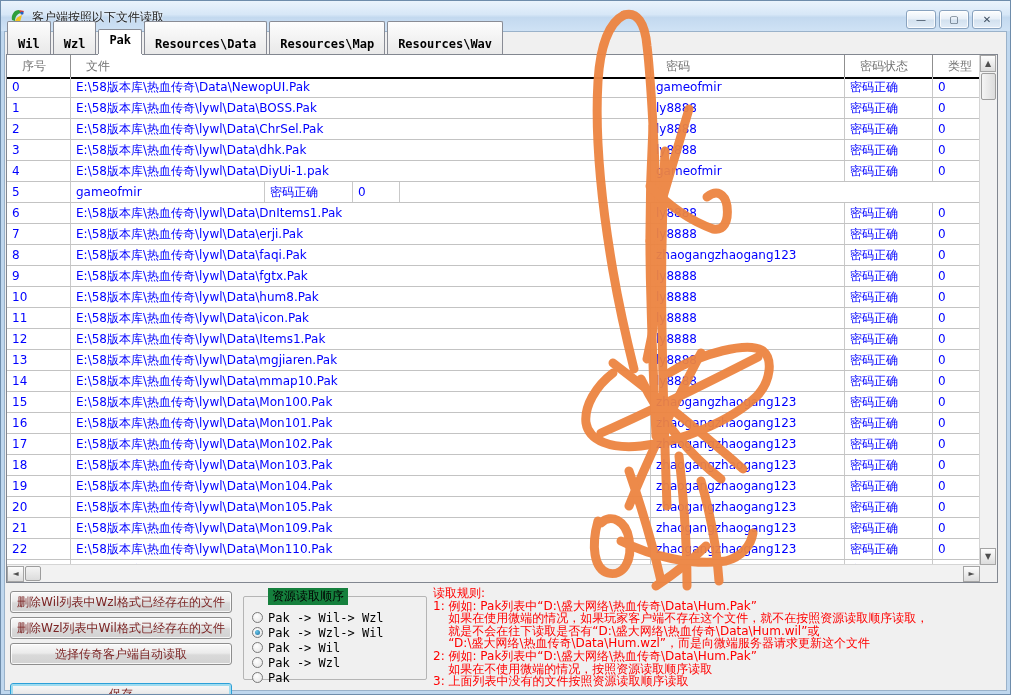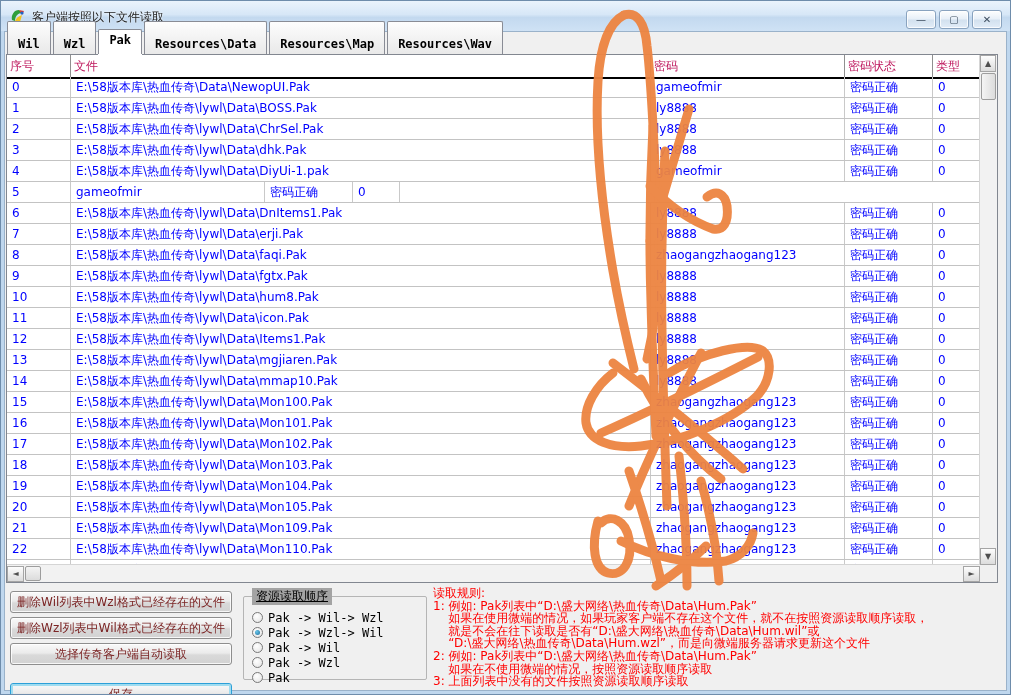--- a/index.html
+++ b/index.html
@@ -25,21 +25,21 @@
        margin-right:2px;padding:15px 10px 0;font:bold 12px "DejaVu Sans Mono",monospace;color:#000;
        border-top-left-radius:2px;border-top-right-radius:2px;white-space:nowrap;}
   .tab.active{height:21px;background:#fff;padding-top:3px;position:relative;z-index:3;
               box-shadow:0 2px 0 #fff;}
   
   .listview{position:absolute;left:1px;top:22px;width:992px;height:529px;background:#fff;
             border:1px solid #828790;box-sizing:border-box;overflow:hidden;}
   .lv-header{position:absolute;left:0;top:0;width:973px;height:22px;background:#fff;
              border-bottom:2px solid #000;display:flex;}
   .hcell{border-right:1px solid #8f8f8f;box-sizing:border-box;display:flex;align-items:center;
-         padding-left:3px;color:#be185d;white-space:nowrap;overflow:hidden;}
+         padding-left:15px;color:#737373;white-space:nowrap;overflow:hidden;}
   .lv-body{position:absolute;left:0;top:22px;width:973px;height:488px;overflow:hidden;}
   .lv-row{display:flex;height:21px;box-sizing:border-box;border-bottom:1px solid #c3c3c3;}
   .c{border-right:1px solid #c9c9c9;box-sizing:border-box;display:flex;align-items:center;
      padding-left:5px;color:var(--row-text,#0000ff);white-space:nowrap;overflow:hidden;}
   .w-id{width:64px;} .w-file{width:580px;} .w-pass{width:194px;} .w-status{width:88px;} .w-type{width:47px;}
   
   .vscroll{position:absolute;right:0;top:0;width:17px;height:510px;background:#f2f2f2;
            border-left:1px solid #d5d5d5;}
   .hscroll{position:absolute;left:0;bottom:0;width:973px;height:17px;background:#f2f2f2;
            border-top:1px solid #d5d5d5;display:flex;align-items:center;}
@@ -57,21 +57,21 @@
   
   .bottom{position:absolute;left:0;right:0;top:551px;bottom:0;background:#f0f0f0;}
   .act{position:absolute;left:5px;width:222px;height:22px;
        background:linear-gradient(#f9f9f9,#ebebeb 45%,#d9d9d9 55%,#d2d2d2);
        border:1px solid #8e8e8e;border-radius:3px;box-shadow:inset 0 0 0 1px #ffffffd0;
        font:12px "DejaVu Sans",sans-serif;color:var(--button-text,#7b2424);
        display:flex;align-items:center;justify-content:center;white-space:nowrap;}
   .act.focused{border:1px solid #2b9fd8;box-shadow:inset 0 0 0 2px #9fdcf0;}
   .groupbox{position:absolute;left:238px;top:13px;width:182px;height:82px;border:1px solid #b5b5b5;
             border-radius:2px;}
-  .grouplabel{position:absolute;left:8px;top:-9px;background:#a3a3a3;padding:0 4px;color:#000;white-space:nowrap;text-decoration:underline;}
+  .grouplabel{position:absolute;left:24px;top:-9px;background:#15803d;padding:0 4px;color:#000;white-space:nowrap;}
   .radios{position:absolute;left:8px;top:14px;display:flex;flex-direction:column;gap:2px;}
   .radio-row{display:flex;align-items:center;height:13px;}
   .radio{width:11px;height:11px;border-radius:50%;border:1px solid #787878;box-sizing:border-box;
          background:radial-gradient(circle at 40% 35%,#fff,#e2e2e2);margin-right:5px;position:relative;flex:none;}
   .radio-row.checked .radio::after{content:"";position:absolute;left:2px;top:2px;width:5px;height:5px;
          border-radius:50%;background:radial-gradient(circle at 35% 35%,#66c4e8,#1f6f9e);}
   .radio-label{font:12px "DejaVu Sans Mono",monospace;color:#000;white-space:pre;}
   .rules{position:absolute;left:428px;top:4px;color:var(--rules-color,#f00);
          font:12px/12.6px "DejaVu Sans",sans-serif;}
   .rule-line{white-space:pre;}

